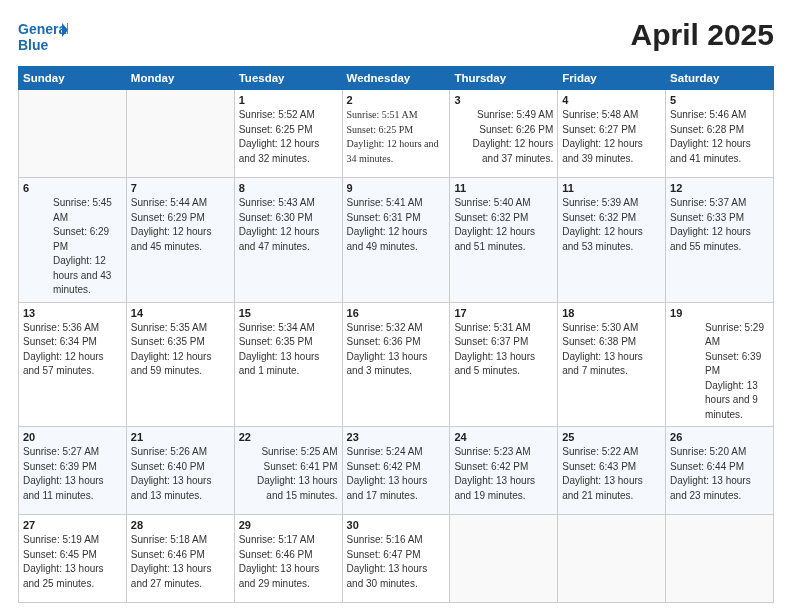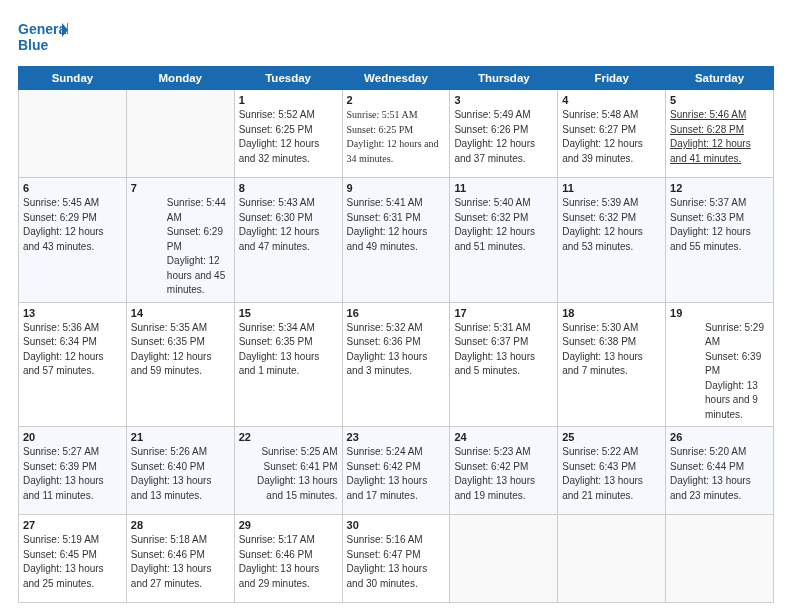--- a/index.html
+++ b/index.html
@@ -46,23 +46,23 @@
       border: 1px solid #bbb;
       border-collapse: collapse;
       width: 100%;
       table-layout: fixed;
     }
     .calendar th {
       background: #1a6ab1;
       color: #fff;
       font-size: 11.5px;
       font-weight: bold;
-      padding: 5px 16px;
+      padding: 5px 4px;
       border: 1px solid #1a6ab1;
-      text-align: center;
+      text-align: left;
     }
     .calendar td {
       border: 1px solid #ccc;
       vertical-align: top;
       padding: 4px 4px 4px 4px;
       font-size: 9.2px;
       color: #333;
       height: 88px;
     }
     .calendar tr:nth-child(even) td {
@@ -97,20 +97,21 @@
       <div style="position:relative;width:38px;height:38px;">
         <svg viewBox="0 0 50 42" width="50" height="42">
           <text x="0" y="16" font-size="14" font-weight="bold" fill="#1a6ab1" font-family="Arial,sans-serif">General</text>
           <text x="0" y="32" font-size="14" font-weight="bold" fill="#1a6ab1" font-family="Arial,sans-serif">Blue</text>
           <polygon points="44,5 50,12 44,19" fill="#1a6ab1"></polygon>
         </svg>
       </div>
     </div>
   </div>
     <div class="title-block">
+      <div class="month-title">April 2025</div>
     </div>
   </div>
   <table class="calendar">
     <thead>
       <tr id="weekday-header">
           <th>Sunday</th>
           <th>Monday</th>
           <th>Tuesday</th>
           <th>Wednesday</th>
           <th>Thursday</th>
@@ -129,47 +130,47 @@
 Daylight: 12 hours and 32 minutes.</div>
           </td>
           <td>
             <span class="day-num">2</span>
             <div class="day-info" style="white-space: pre-line; font-family: Liberation Serif, serif;">Sunrise: 5:51 AM
 Sunset: 6:25 PM
 Daylight: 12 hours and 34 minutes.</div>
           </td>
           <td>
             <span class="day-num">3</span>
-            <div class="day-info" style="white-space: pre-line;">Sunrise: 5:49 AM
+            <div class="day-info" style="white-space: pre-line; text-align: right;">Sunrise: 5:49 AM
 Sunset: 6:26 PM
 Daylight: 12 hours and 37 minutes.</div>
           </td>
           <td>
             <span class="day-num">4</span>
             <div class="day-info" style="white-space: pre-line;">Sunrise: 5:48 AM
 Sunset: 6:27 PM
 Daylight: 12 hours and 39 minutes.</div>
           </td>
           <td>
             <span class="day-num">5</span>
-            <div class="day-info" style="white-space: pre-line; text-decoration: underline;">Sunrise: 5:46 AM
+            <div class="day-info" style="white-space: pre-line;">Sunrise: 5:46 AM
 Sunset: 6:28 PM
 Daylight: 12 hours and 41 minutes.</div>
           </td>
         </tr>
         <tr>
           <td>
             <span class="day-num">6</span>
-            <div class="day-info" style="white-space: pre-line;">Sunrise: 5:45 AM
+            <div class="day-info" style="white-space: pre-line; margin-left: 30px;">Sunrise: 5:45 AM
 Sunset: 6:29 PM
 Daylight: 12 hours and 43 minutes.</div>
           </td>
           <td>
             <span class="day-num">7</span>
-            <div class="day-info" style="white-space: pre-line; margin-left: 36px;">Sunrise: 5:44 AM
+            <div class="day-info" style="white-space: pre-line;">Sunrise: 5:44 AM
 Sunset: 6:29 PM
 Daylight: 12 hours and 45 minutes.</div>
           </td>
           <td>
             <span class="day-num">8</span>
             <div class="day-info" style="white-space: pre-line;">Sunrise: 5:43 AM
 Sunset: 6:30 PM
 Daylight: 12 hours and 47 minutes.</div>
           </td>
           <td>

